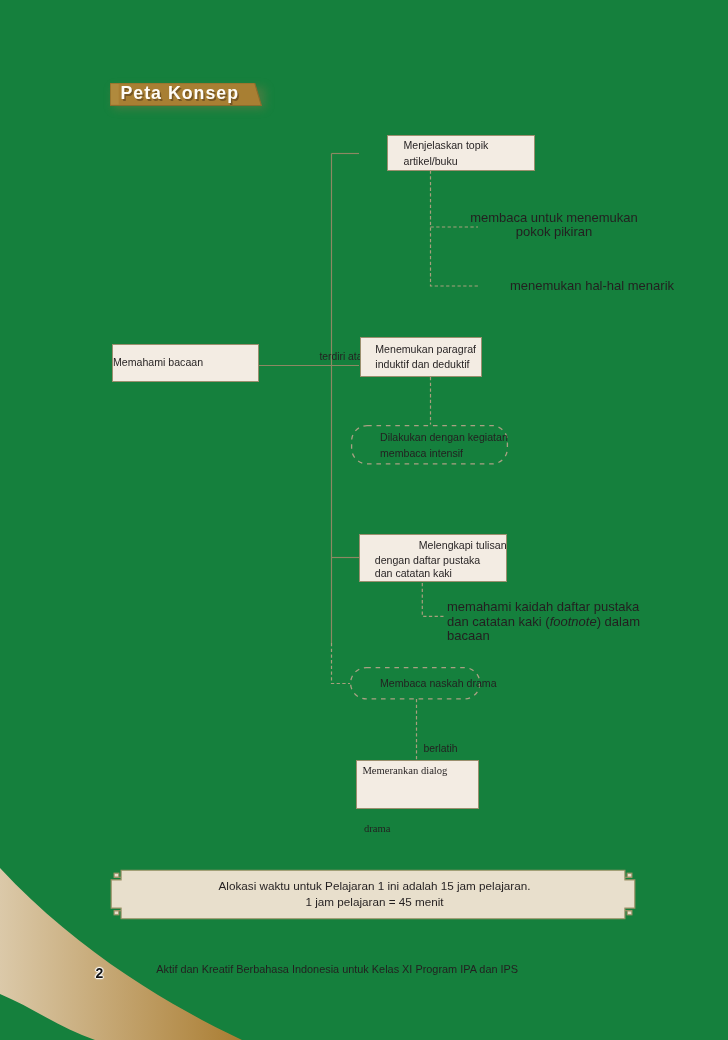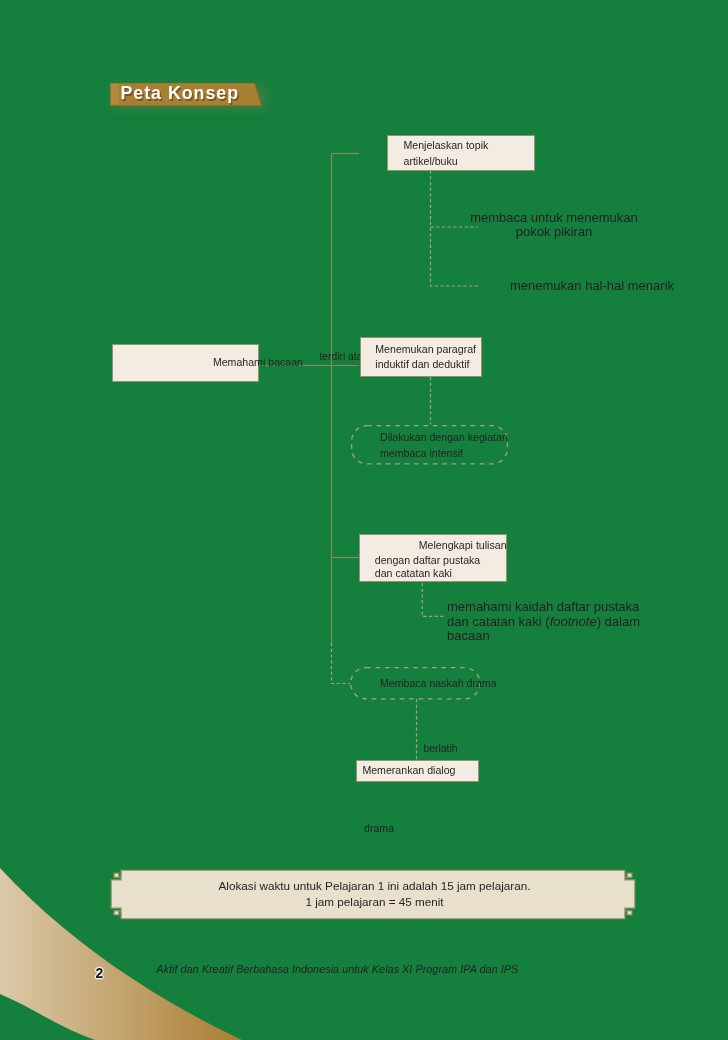--- a/index.html
+++ b/index.html
@@ -31,21 +31,21 @@
   
   .infobox{position:absolute;}
   .infotext{position:absolute;text-align:center;color:#231f20;font-size:11.7px;line-height:15.9px;}
 
   
   .corner{position:absolute;left:0;top:840px;width:300px;height:200px;}
   .pagenum{position:absolute;left:95.4px;top:966.2px;font-weight:bold;font-size:14px;
      line-height:14px;color:#141414;
      text-shadow:0 0 1.6px #fff,0 0 1.6px #fff,1.2px 0 1.2px #fff,-1.2px 0 1.2px #fff,
                  0 1.2px 1.2px #fff,0 -1.2px 1.2px #fff;}
-  .ftxt{position:absolute;left:156.3px;top:963.4px;font-size:10.9px;color:#231f20;font-style:italic;}
+  .ftxt{position:absolute;left:156.3px;top:963.4px;font-size:10.9px;color:#231f20;}
 </style>
 </head>
 <body>
 
 <div class="page">
 
   <div class="banner">
     <div class="shadow"></div>
     <svg width="160" height="24" viewBox="0 0 160 24">
       <polygon points="0,0 144.7,0 151.4,22.5 0,22.5" fill="#a87f33"></polygon>
@@ -71,21 +71,21 @@
         <path d="M430.5 170.5 V286 H478"></path>
         <path d="M430.5 227 H478"></path>
         <path d="M430.5 377 V424.5"></path>
         <path d="M422.3 583 V616.3 H443.5"></path>
         <path d="M331.5 643 V683.5 H350"></path>
         <path d="M416.5 699 V759.5"></path>
       </g>
     </svg>
 
     <div class="node" style="left:112px;top:344px;width:147px;height:38px;">
-      <div class="lbl" style="left:0;right:12px;width:147px;text-align:right;top:9.5px;padding-left:43px;">
+      <div class="lbl" style="left:0;right:12px;width:147px;text-align:left;top:9.5px;">
         <span>Memahami bacaan</span>
       </div>
     </div>
 
     <div class="ann" style="left:275.5px;top:349.9px;font-size:10.3px;margin-left:44px;">terdiri atas</div>
 
     <div class="node" style="left:359px;top:134.5px;width:147.5px;height:36px;margin-left:28px;">
       <div class="lbl" style="left:15.5px;top:2.9px;">Menjelaskan topik</div>
       <div class="lbl" style="left:15.5px;top:18.3px;">artikel/buku</div>
     </div>
@@ -94,21 +94,21 @@
       <div class="lbl" style="left:14.8px;top:4.6px;">Menemukan paragraf</div>
       <div class="lbl" style="left:14.8px;top:19px;">induktif dan deduktif</div>
     </div>
 
     <div class="node" style="left:359px;top:534.2px;width:147.5px;height:48.2px;">
       <div class="lbl" style="left:14.8px;top:3.2px;padding-left:44px;">Melengkapi tulisan</div>
       <div class="lbl" style="left:14.8px;top:17.5px;">dengan daftar pustaka</div>
       <div class="lbl" style="left:14.8px;top:31.2px;">dan catatan kaki</div>
     </div>
 
-    <div class="node" style="left:356px;top:759.5px;width:122.5px;height:22px;">
+    <div class="node" style="left:356px;top:759.5px;width:122.5px;height:49px;font-family:Liberation Serif, serif;">
       <div class="lbl" style="left:5.4px;top:2px;">Memerankan dialog</div>
       <div class="lbl" style="left:7px;top:16.6px;margin-top:44px;">drama</div>
     </div>
 
     <div class="rnode" style="left:350.5px;top:424.5px;width:157px;height:39.5px;">
       <svg width="157" height="39.5">
         <rect x="0.6" y="0.6" width="155.8" height="38.3" rx="15.5" ry="15.5" fill="none" stroke="#aaa083" stroke-width="1.3" stroke-dasharray="4.6 4.8"></rect>
       </svg>
       <div class="lbl" style="left:9.5px;top:5.5px;">Dilakukan dengan kegiatan</div>
       <div class="lbl" style="left:9.5px;top:21.9px;">membaca intensif</div>

